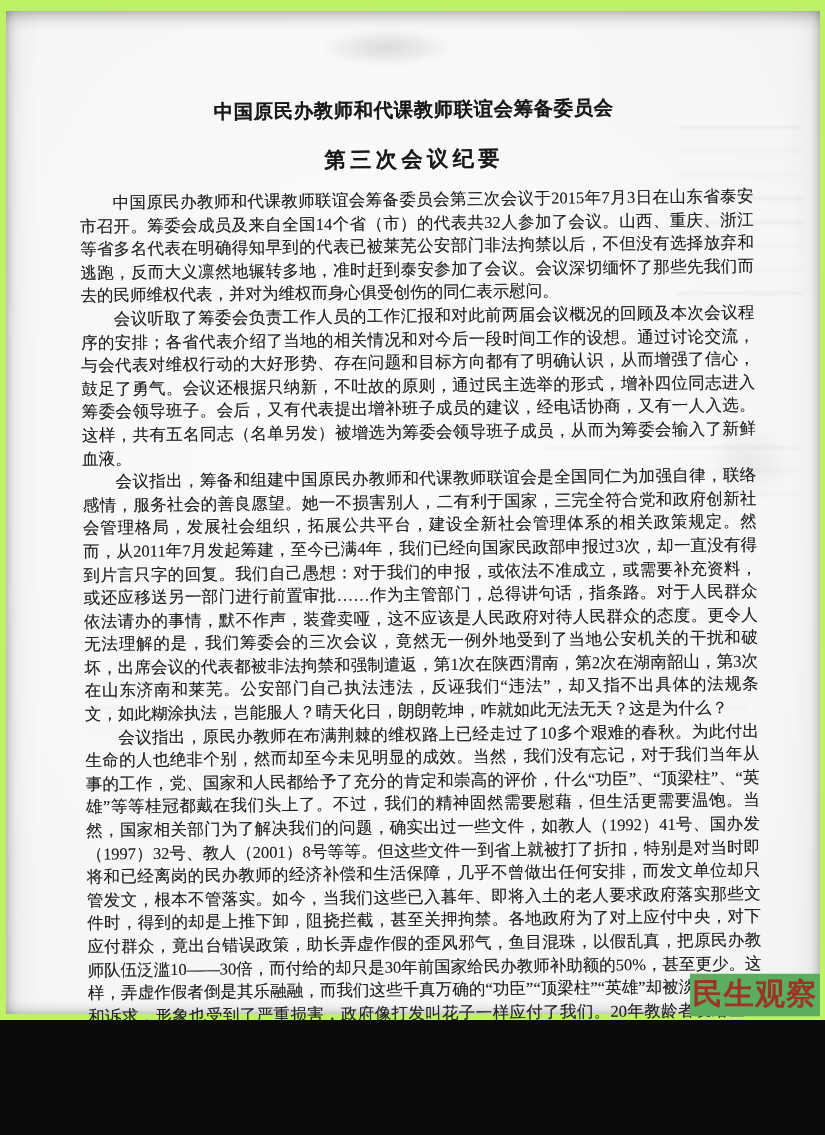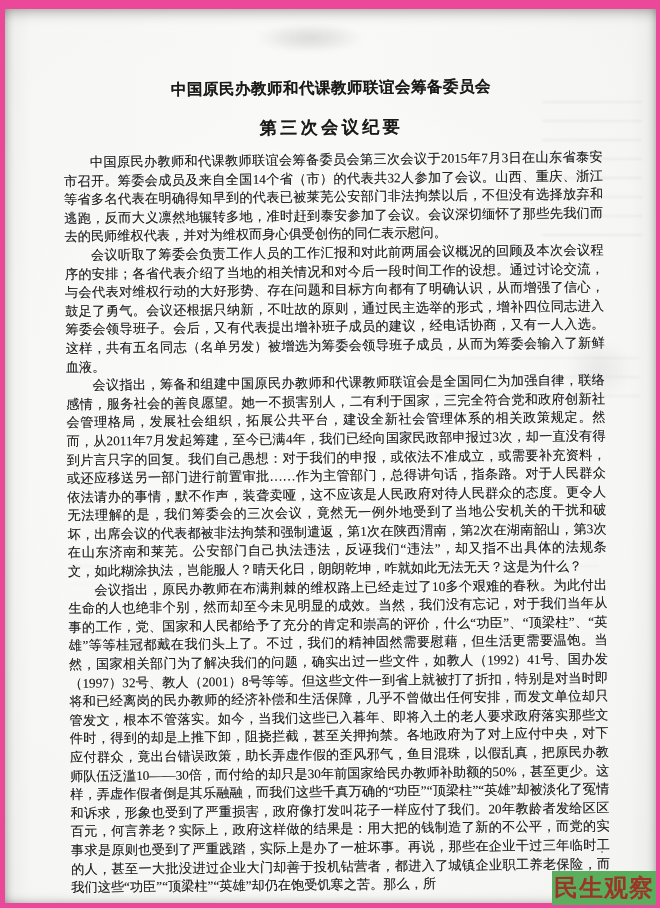--- a/index.html
+++ b/index.html
@@ -4,23 +4,23 @@
 <style>
   html, body {
     margin: 0;
     padding: 0;
     background: #0b0b0b;
     font-family: "Liberation Serif", "DejaVu Serif", serif;
   }
   .page-root {
     position: relative;
     width: 660px;
-    height: 908px;
+    height: 816px;
     overflow: hidden;
-    background: #ec4899;
+    background: #bef264;
   }
   
   .paper {
     position: absolute;
     left: 5px;
     top: 9px;
     right: 4px;
     bottom: 5px;
     background:
       radial-gradient(ellipse 130% 100% at 50% 45%, rgba(255,255,255,0.55), rgba(255,255,255,0) 70%),

